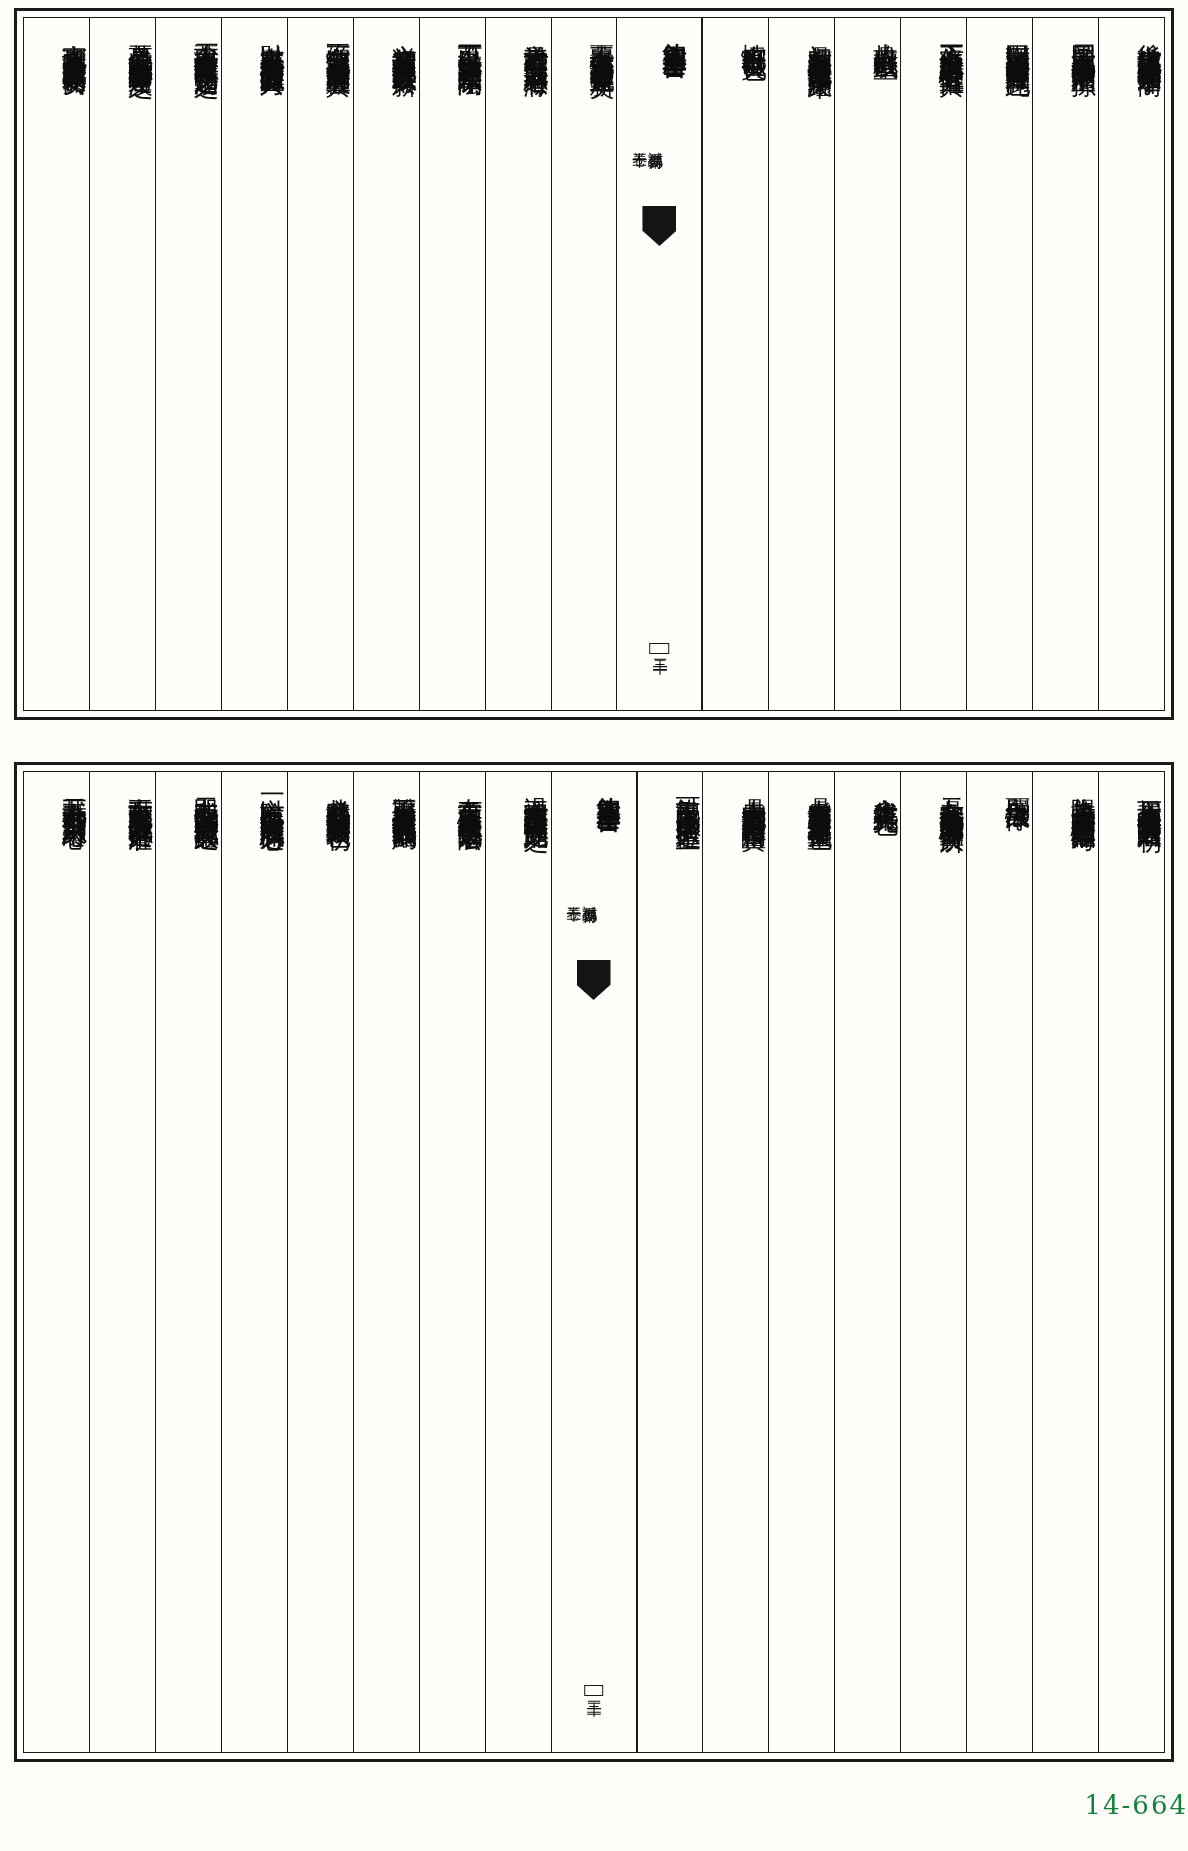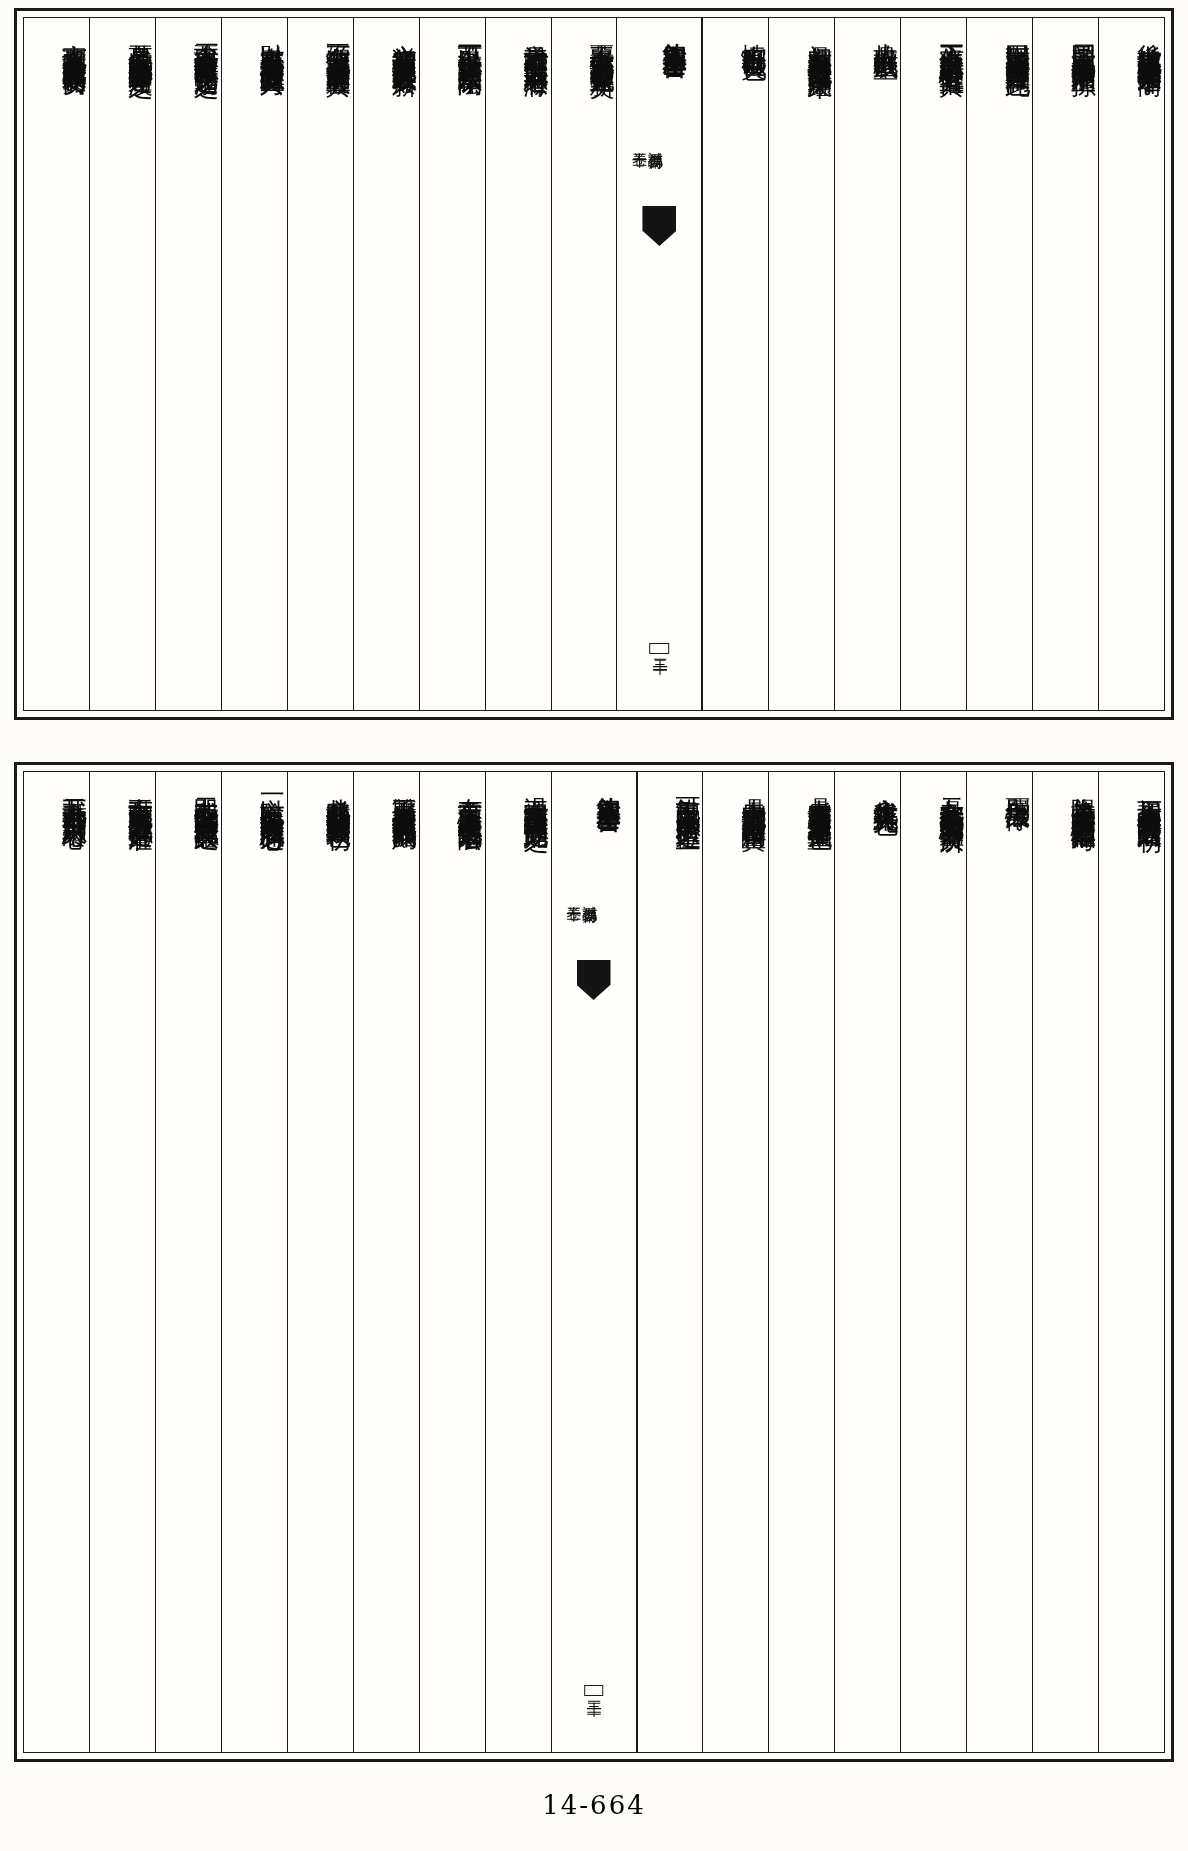--- a/index.html
+++ b/index.html
@@ -66,22 +66,22 @@
   }
   .spine-page{
     position:absolute;left:50%;transform:translateX(-50%);
     bottom:56px;writing-mode:vertical-rl;text-orientation:upright;
     font-size:15px;letter-spacing:1px;
     border:1px solid #1a1a1a;padding:3px 1px;
   }
 
   .footer{
     position:absolute;left:0;right:0;top:1790px;
-    text-align:center;font-size:26px;letter-spacing:2px;
-    font-family:"DejaVu Serif",serif;color:#000000;
+    text-align:right;font-size:26px;letter-spacing:2px;
+    font-family:"DejaVu Serif",serif;color:#15803d;
   }
 </style>
 </head>
 <body>
 
 <div class="page top">
   <div class="inner">
     <div class="cols">
       <div class="col">後世之鑪也故傳曰禹鑄鼎象物其後鼎遷于商于</div>
       <div class="col">周又曰武王克高遷鼎洛邑又楚子問鼎于周王孫</div>

